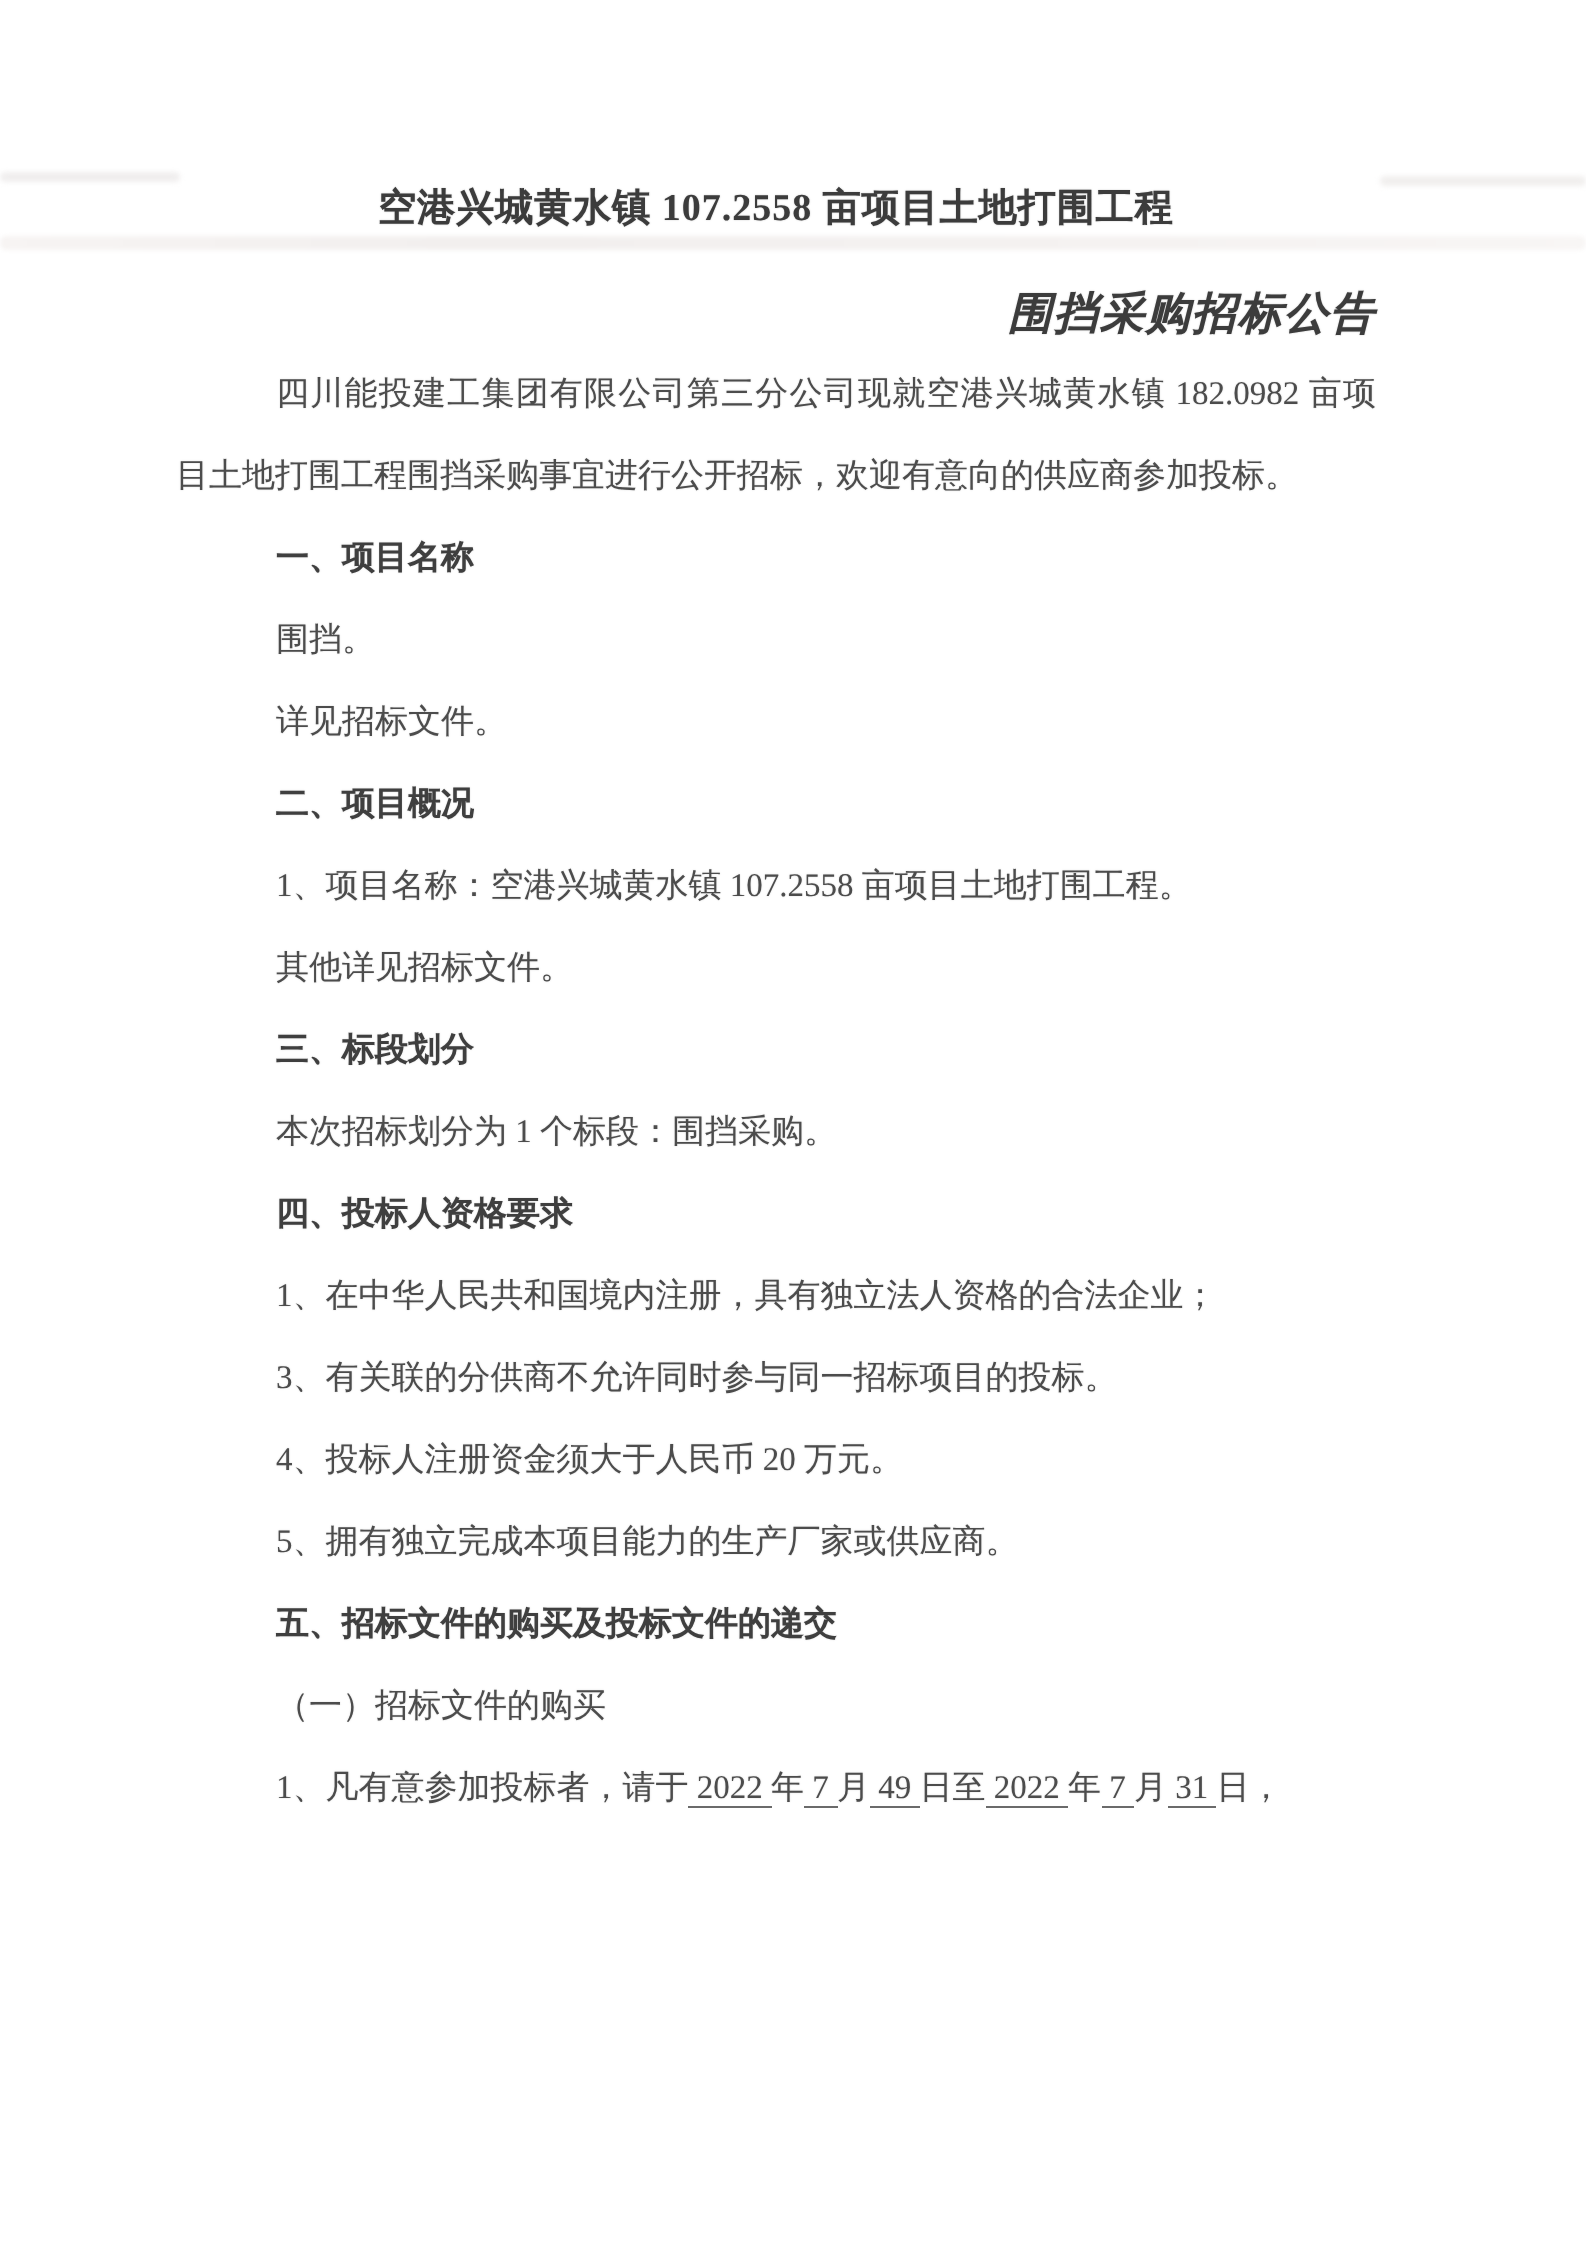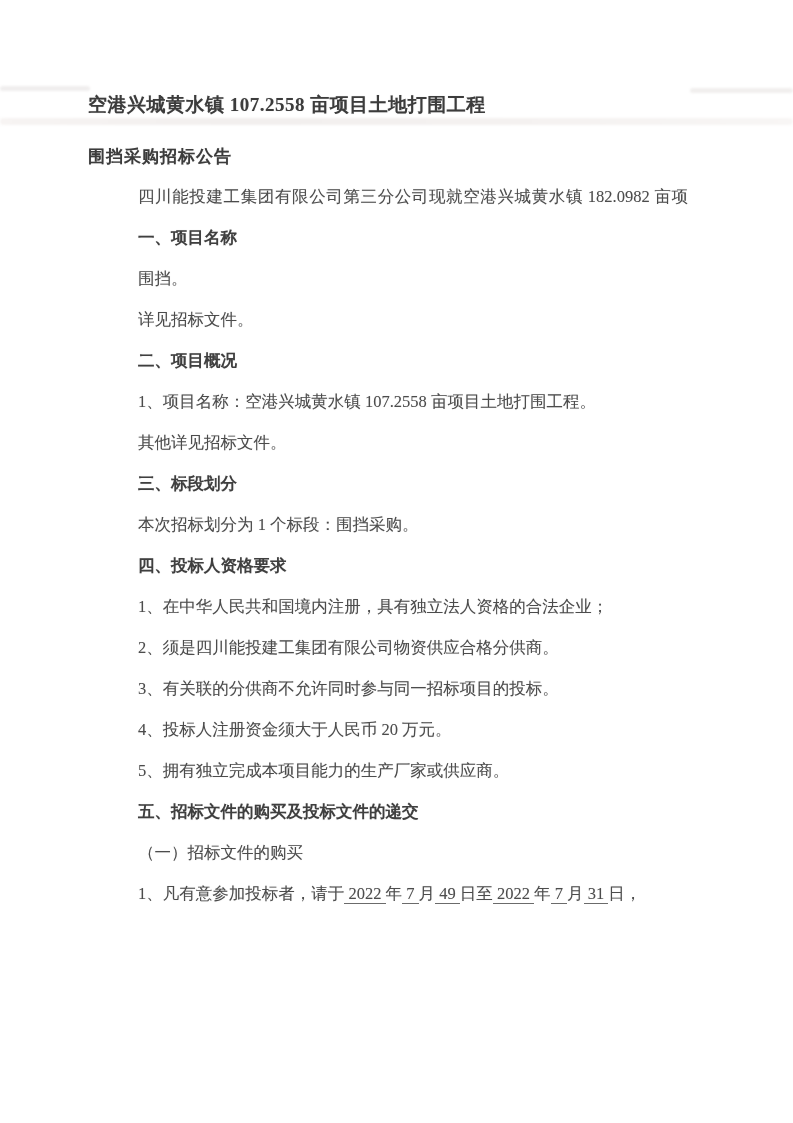--- a/index.html
+++ b/index.html
@@ -49,34 +49,35 @@
     position: absolute;
     left: 88px;
     top: 86px;
     width: 600px;
   }
   .doc-title {
     margin: 0 0 14px 0;
     font-size: 19px;
     line-height: 38px;
     font-weight: 700;
-    text-align: left;
+    text-align: center;
     color: #3c3c3c;
     letter-spacing: 0.5px;
     text-shadow: 0 0 0.8px rgba(90,90,90,0.4);
   }
   .doc-subtitle {
     margin: 0;
-    font-size: 17px;
+    font-size: 22px;
     line-height: 38px;
     font-weight: 700;
-    text-align: left;
+    text-align: right;
     color: #3c3c3c;
     letter-spacing: 1px;
     text-shadow: 0 0 0.8px rgba(90,90,90,0.4);
+    font-style: italic;
   }
   .para {
     margin: 0;
     font-size: 16.5px;
     line-height: 41px;
     color: #4c4c4c;
     text-indent: 50px;
     text-shadow: 0 0 0.8px rgba(110,110,110,0.35);
     white-space: nowrap;
   }
@@ -108,35 +109,35 @@
   <div class="artifact artifact-left"></div>
   <div class="artifact artifact-right"></div>
   <div class="artifact artifact-band"></div>
 
   <div class="content">
 
     <p class="doc-title">空港兴城黄水镇 107.2558 亩项目土地打围工程</p>
     <p class="doc-subtitle">围挡采购招标公告</p>
 
     <p class="para jline wrapline">四川能投建工集团有限公司第三分公司现就空港兴城黄水镇 182.0982 亩项</p>
+    <p class="para noindent wrapline">目土地打围工程围挡采购事宜进行公开招标，欢迎有意向的供应商参加投标。</p>
 
     <p class="para bold">一、项目名称</p>
     <p class="para">围挡。</p>
     <p class="para">详见招标文件。</p>
 
     <p class="para bold">二、项目概况</p>
     <p class="para">1、项目名称：空港兴城黄水镇 107.2558 亩项目土地打围工程。</p>
     <p class="para">其他详见招标文件。</p>
 
     <p class="para bold">三、标段划分</p>
     <p class="para">本次招标划分为 1 个标段：围挡采购。</p>
 
     <p class="para bold">四、投标人资格要求</p>
     <p class="para">1、在中华人民共和国境内注册，具有独立法人资格的合法企业；</p>
-    <p class="para">2、须是四川能投建工集团有限公司物资供应合格分供商。</p>
     <p class="para">3、有关联的分供商不允许同时参与同一招标项目的投标。</p>
     <p class="para">4、投标人注册资金须大于人民币 20 万元。</p>
     <p class="para">5、拥有独立完成本项目能力的生产厂家或供应商。</p>
 
     <p class="para bold">五、招标文件的购买及投标文件的递交</p>
     <p class="para">（一）招标文件的购买</p>
 
     <p class="para"><span>1、凡有意参加投标者，请于</span><span class="blank"> 2022 </span><span>年</span><span class="blank"> 7 </span><span>月</span><span class="blank"> 49 </span><span>日至</span><span class="blank"> 2022 </span><span>年</span><span class="blank"> 7 </span><span>月</span><span class="blank"> 31 </span><span>日，</span></p>
 
   </div>

